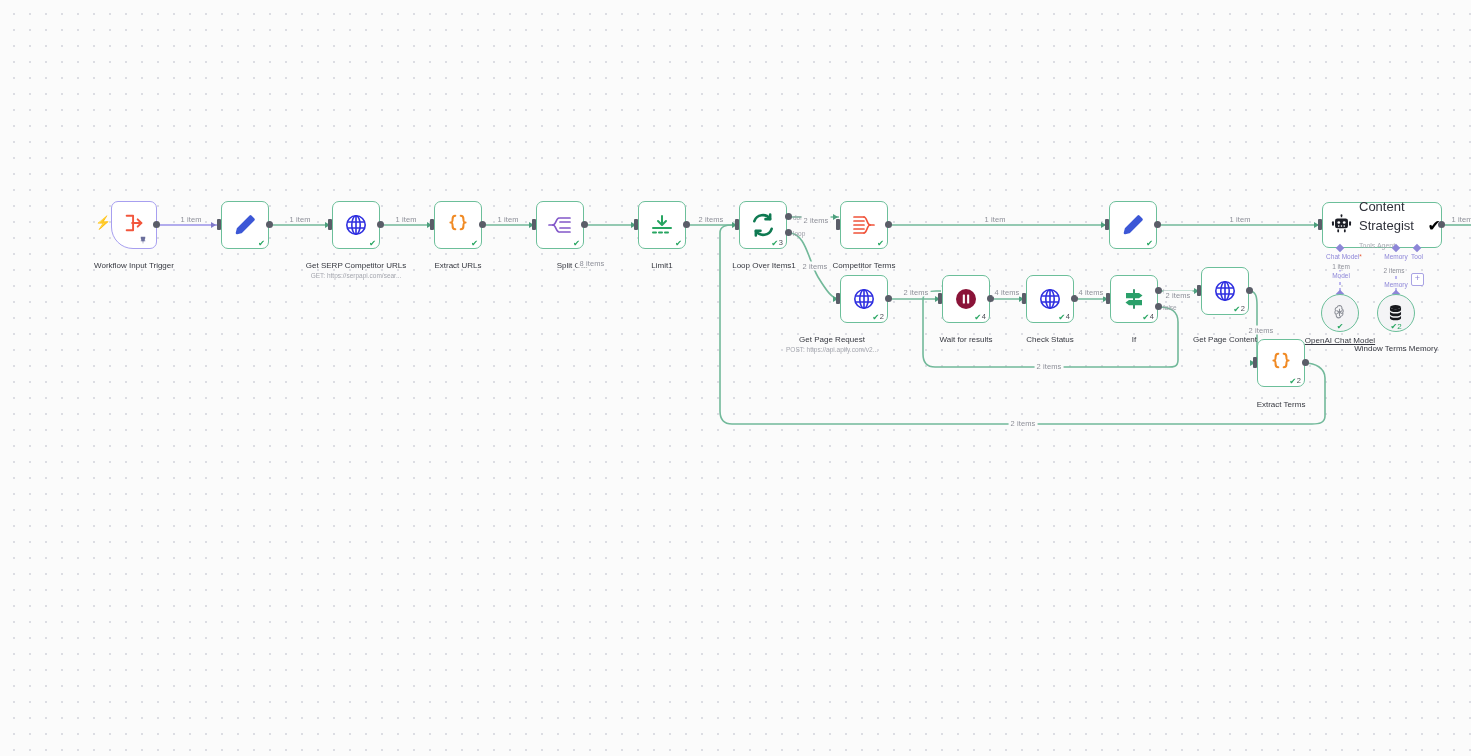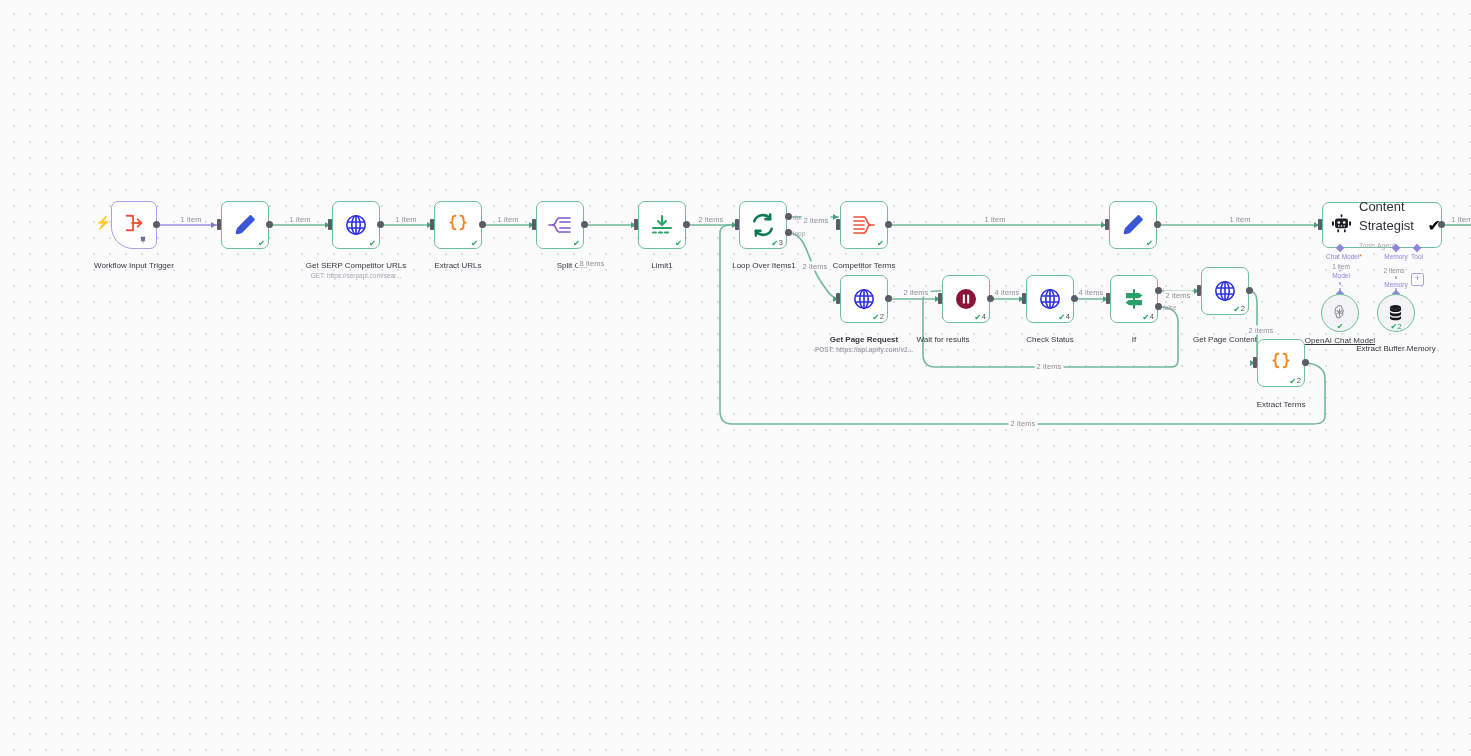--- a/index.html
+++ b/index.html
@@ -448,38 +448,38 @@
       <svg width="24" height="24" viewBox="0 0 24 24" fill="none" stroke="#2f2fe0" stroke-width="1.6">
         <circle cx="12" cy="12" r="9.2"></circle>
         <ellipse cx="12" cy="12" rx="4.2" ry="9.2"></ellipse>
         <path d="M3 9h18M3 15h18M12 2.8v18.4"></path>
       </svg>
     </span>
     <span class="tick">✔<span class="cnt">2</span></span>
   </div>
   <div class="port-in" style="left:836px; top:293px;"></div>
   <div class="port-out" style="left:885px; top:295px;"></div>
-  <div class="caption" style="left:864px; top:325px; width:130px;font-weight:bold;">
+  <div class="caption" style="left:832px; top:325px; width:130px;">
     <span>Get Page Request</span>
     <span class="sub">POST: https://api.apify.com/v2...</span>
   </div>
 
   <div class="node" style="left:942px; top:275px;">
     <span class="icon">
       <svg width="24" height="24" viewBox="0 0 24 24">
         <circle cx="12" cy="12" r="10" fill="#8a1338"></circle>
         <rect x="8.8" y="7.5" width="2.1" height="9" fill="#ffffff" rx="0.6"></rect>
         <rect x="13.1" y="7.5" width="2.1" height="9" fill="#ffffff" rx="0.6"></rect>
       </svg>
     </span>
     <span class="tick">✔<span class="cnt">4</span></span>
   </div>
   <div class="port-in" style="left:938px; top:293px;"></div>
   <div class="port-out" style="left:987px; top:295px;"></div>
-  <div class="caption" style="left:943px; top:325px; width:120px;">
+  <div class="caption" style="left:966px; top:325px; width:120px;">
     <span>Wait for results</span>
   </div>
 
   <div class="node" style="left:1026px; top:275px;">
     <span class="icon">
       <svg width="24" height="24" viewBox="0 0 24 24" fill="none" stroke="#2f2fe0" stroke-width="1.6">
         <circle cx="12" cy="12" r="9.2"></circle>
         <ellipse cx="12" cy="12" rx="4.2" ry="9.2"></ellipse>
         <path d="M3 9h18M3 15h18M12 2.8v18.4"></path>
       </svg>
@@ -611,21 +611,21 @@
       <svg width="19" height="19" viewBox="0 0 24 24" fill="#17181d">
         <ellipse cx="12" cy="5.2" rx="7" ry="2.6"></ellipse>
         <path d="M5 5.2v3.6c0 1.4 3.1 2.6 7 2.6s7-1.2 7-2.6V5.2c0 1.4-3.1 2.6-7 2.6s-7-1.2-7-2.6z"></path>
         <path d="M5 10.6v3.6c0 1.4 3.1 2.6 7 2.6s7-1.2 7-2.6v-3.6c0 1.4-3.1 2.6-7 2.6s-7-1.2-7-2.6z"></path>
         <path d="M5 16v3.2c0 1.4 3.1 2.6 7 2.6s7-1.2 7-2.6V16c0 1.4-3.1 2.6-7 2.6S5 17.4 5 16z"></path>
       </svg>
     </span>
     <span class="tick">✔<span class="cnt">2</span></span>
   </div>
   <div class="caption" style="left:1396px; top:334px; width:92px;">
-    <span>Extract Buffer Memory</span>
+    <span>Window Terms Memory</span>
   </div>
 
   <div class="edge-label" style="left:191px; top:219px;">1 item</div>
   <div class="edge-label" style="left:300px; top:219px;">1 item</div>
   <div class="edge-label" style="left:406px; top:219px;">1 item</div>
   <div class="edge-label" style="left:508px; top:219px;">1 item</div>
   <div class="edge-label" style="left:592px; top:219px;margin-top:44px;">8 items</div>
   <div class="edge-label" style="left:711px; top:219px;">2 items</div>
   <div class="edge-label" style="left:816px; top:220px;">2 items</div>
   <div class="edge-label" style="left:815px; top:266px;">2 items</div>

